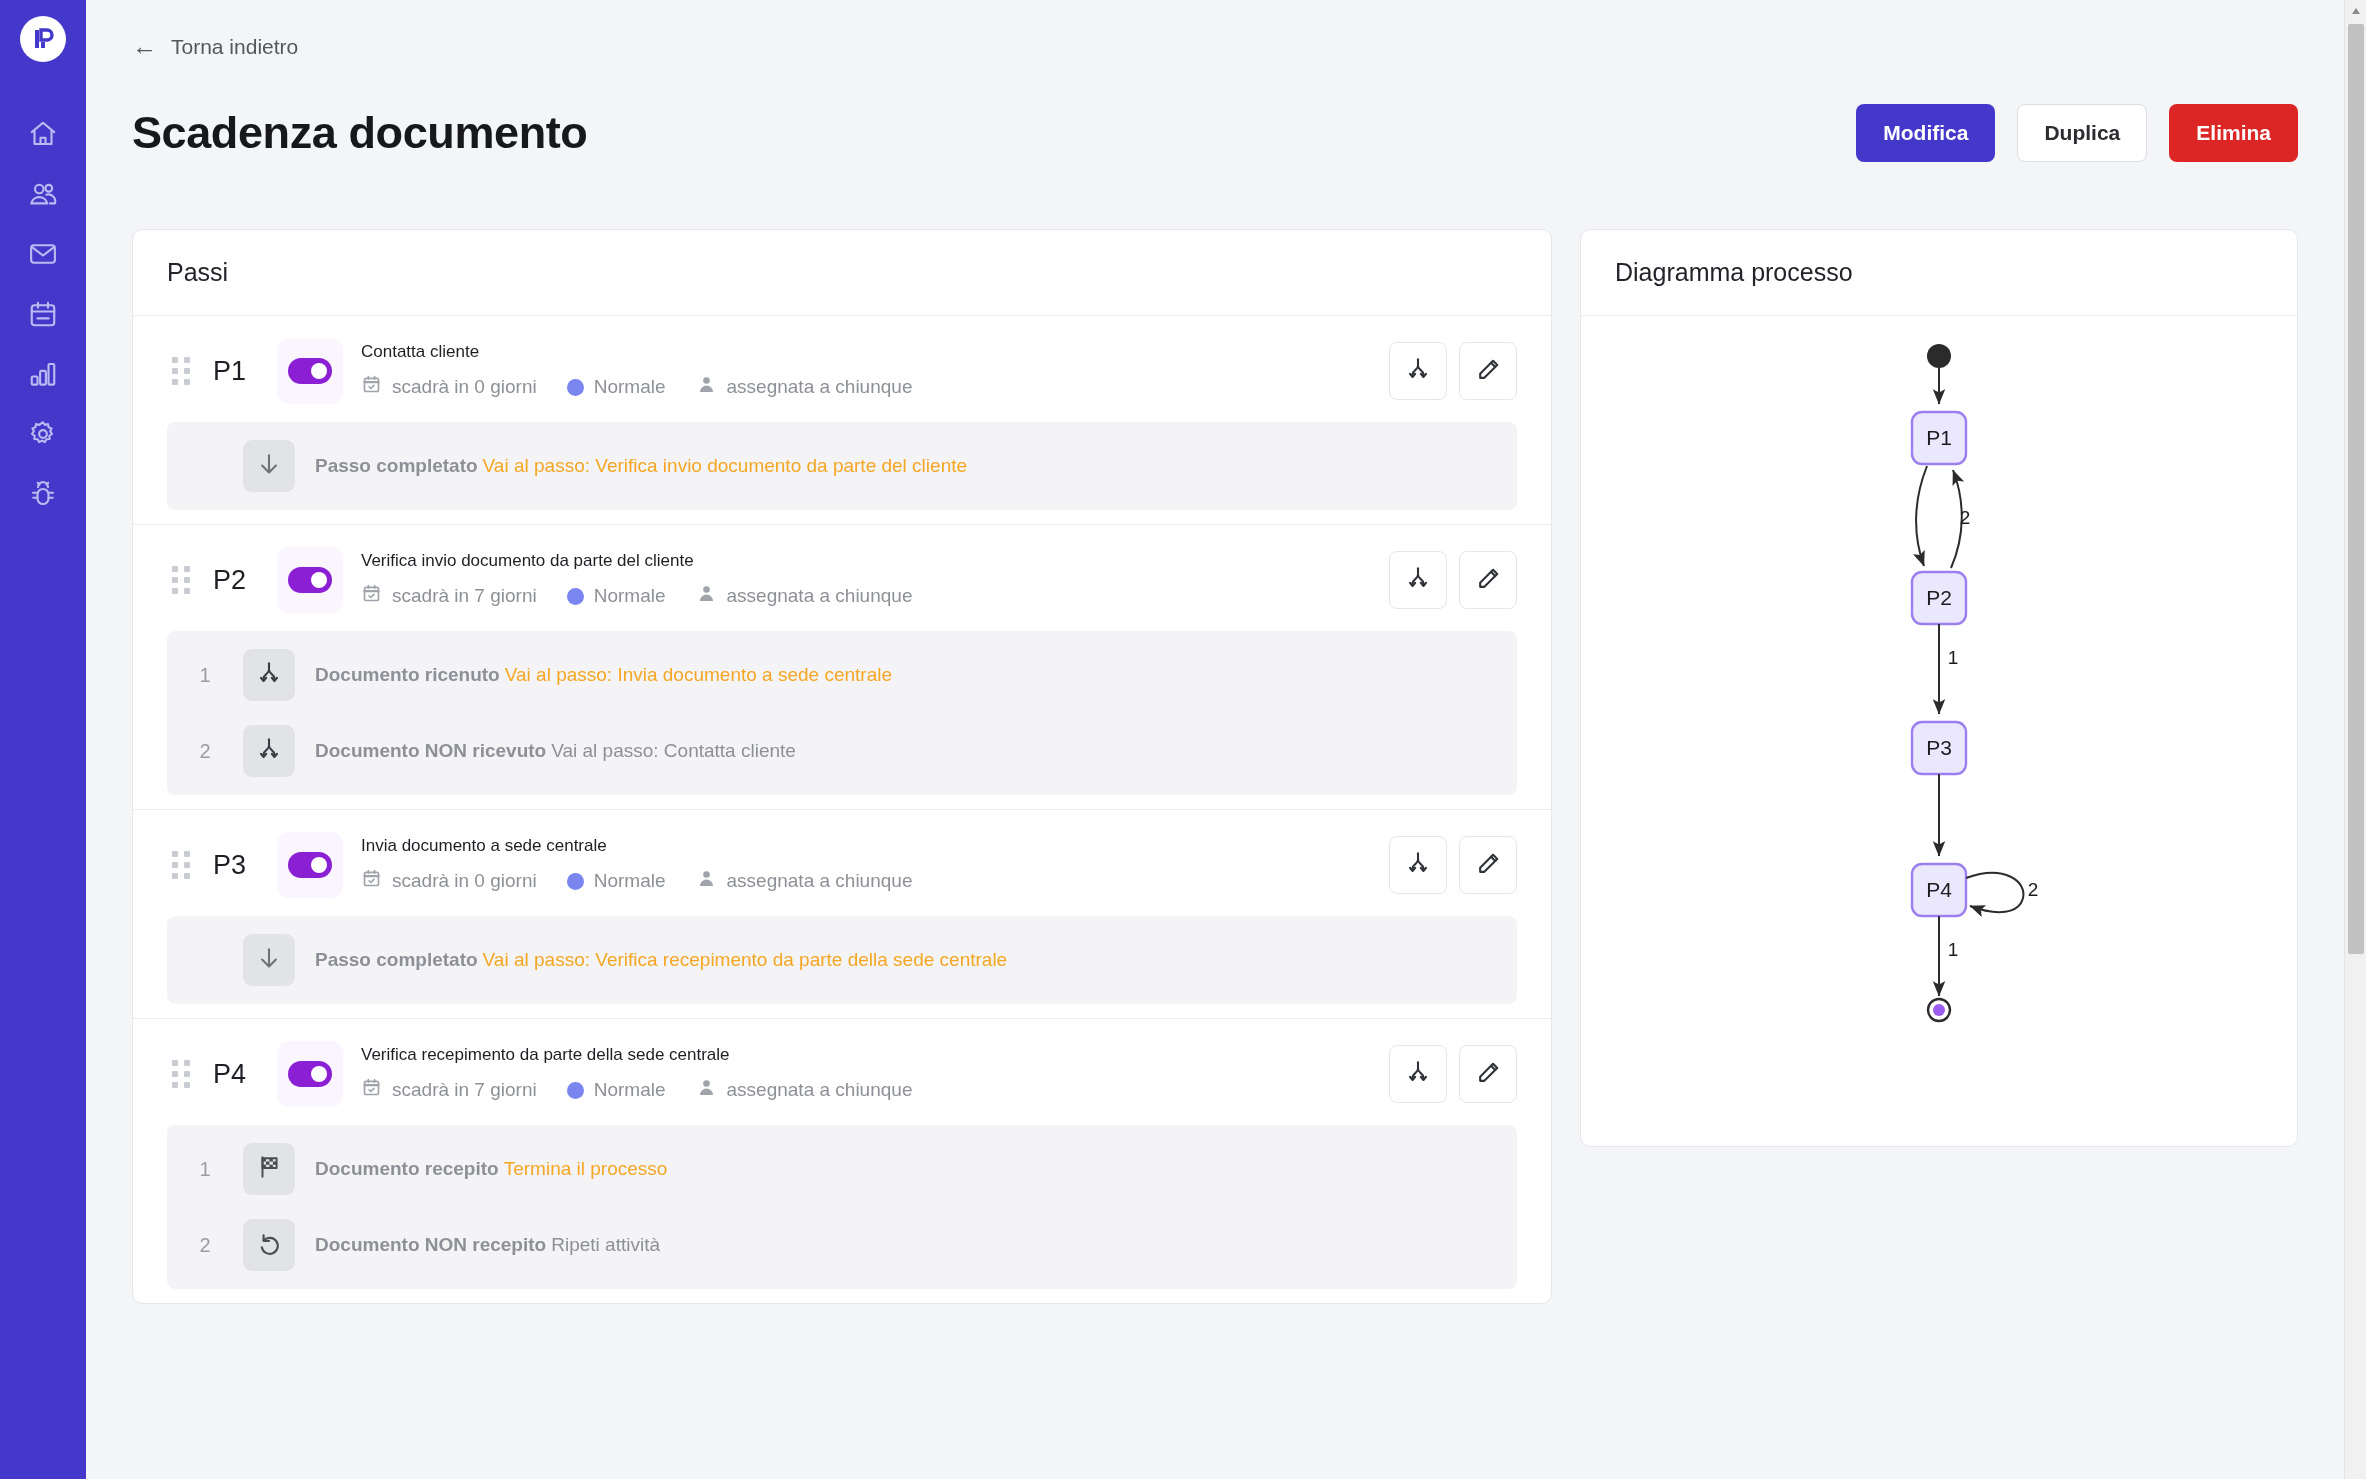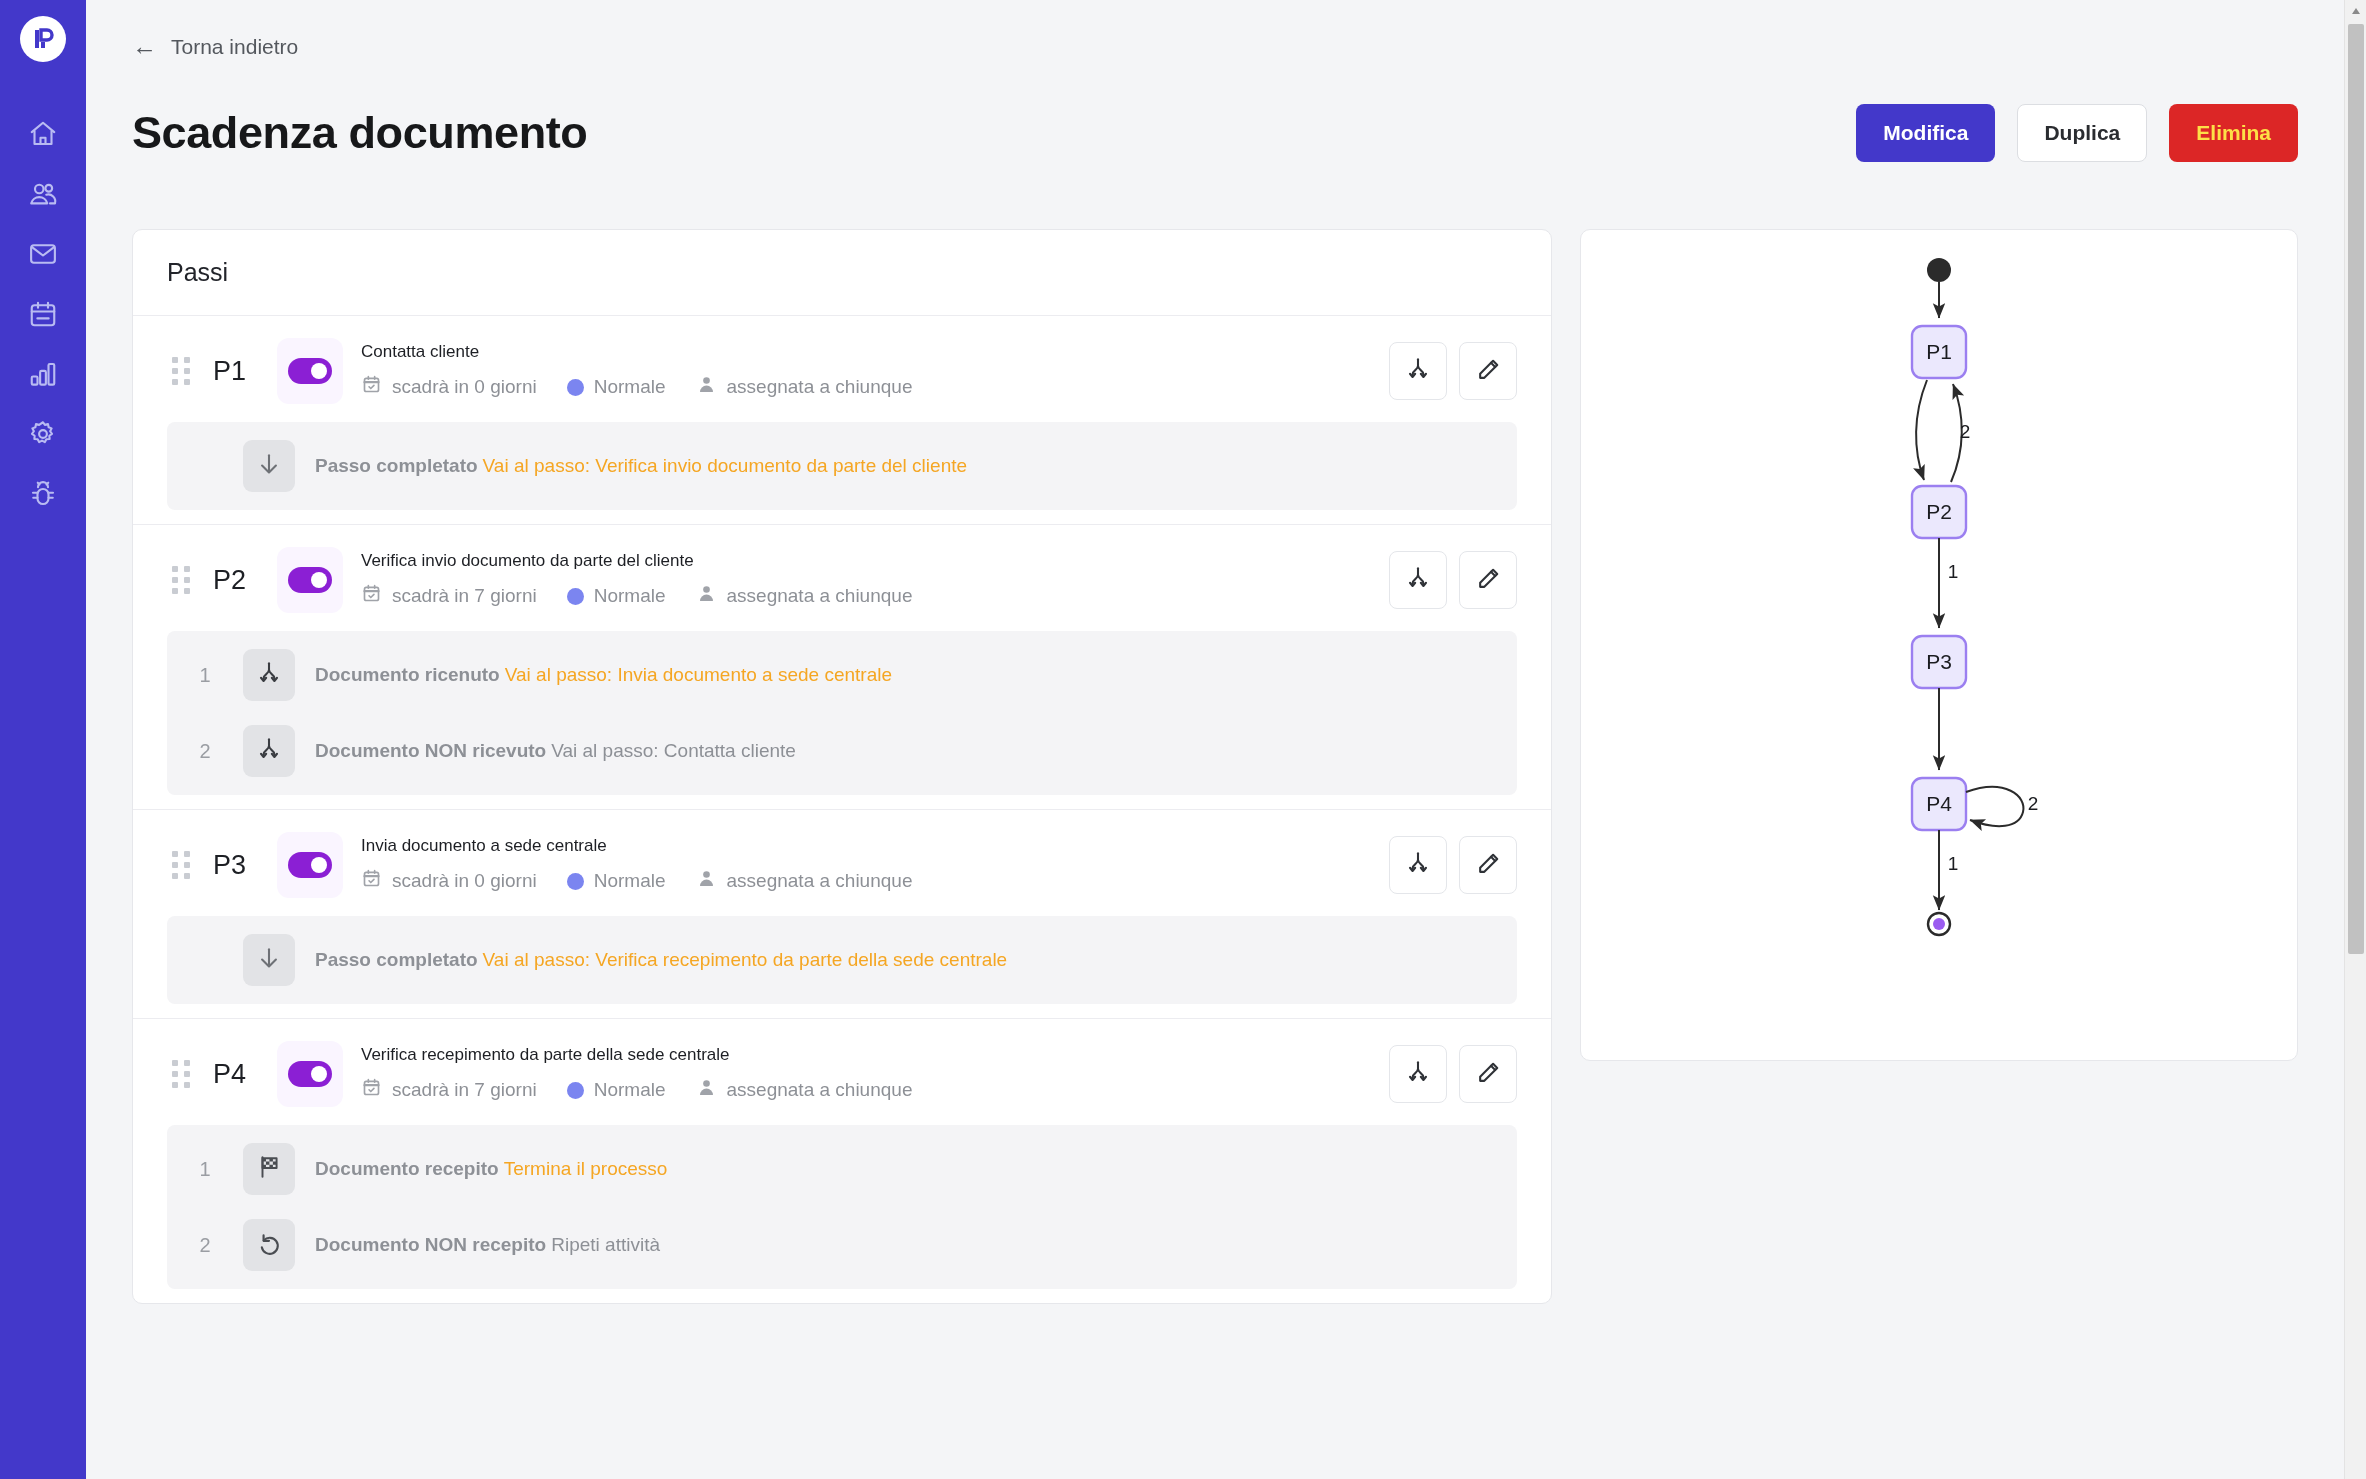--- a/index.html
+++ b/index.html
@@ -84,21 +84,21 @@
   .btn {
     height: 58px; padding: 0 26px; border-radius: 8px;
     font-size: 21px; font-weight: bold;
     display: flex; align-items: center; justify-content: center;
     cursor: pointer; border: 1px solid transparent;
     font-family: "Liberation Sans", sans-serif;
     margin-left: 6px;
   }
   .btn-primary { background: #4338ca; color: #ffffff; }
   .btn-secondary { background: #ffffff; color: #2a2c30; border-color: #dcdee2; }
-  .btn-danger { background: #dc2626; color: #fde047; }
+  .btn-danger { background: #dc2626; color: #ffffff; }
 
   
   .panels { display: flex; gap: 28px; align-items: flex-start; }
   .card {
     background: #ffffff; border: 1px solid #e6e7eb; border-radius: 10px;
   }
   .card-head {
     padding: 28px 34px; font-size: 25px; color: #22242a;
     border-bottom: 1px solid #ececf0;
   }
@@ -608,20 +608,21 @@
                           <div class="trow-label">Documento NON recepito</div>
                           <div class="trow-target">Ripeti attività</div>
                         </div>
                       </div>
                     </div>
                   </div>
                 </div>
             </section>
 
             <section class="card panel-diagram">
+              <div class="card-head">Diagramma processo</div>
               <div class="diagram-body">
                 <svg width="560" height="790" viewBox="0 0 560 790">
                   <defs>
                     <marker id="ah" markerWidth="9" markerHeight="9" refX="7.4" refY="3.1" orient="auto" markerUnits="strokeWidth">
                       <path d="M0,0 L7.6,3.1 L0,6.2 L1.6,3.1 z" fill="#2b2b2b"></path>
                     </marker>
                   </defs>
 
                   <circle cx="280" cy="40" r="12" fill="#2b2b2b"></circle>
                   <line x1="280" y1="52" x2="280" y2="88" stroke="#2b2b2b" stroke-width="2" marker-end="url(#ah)"></line>

